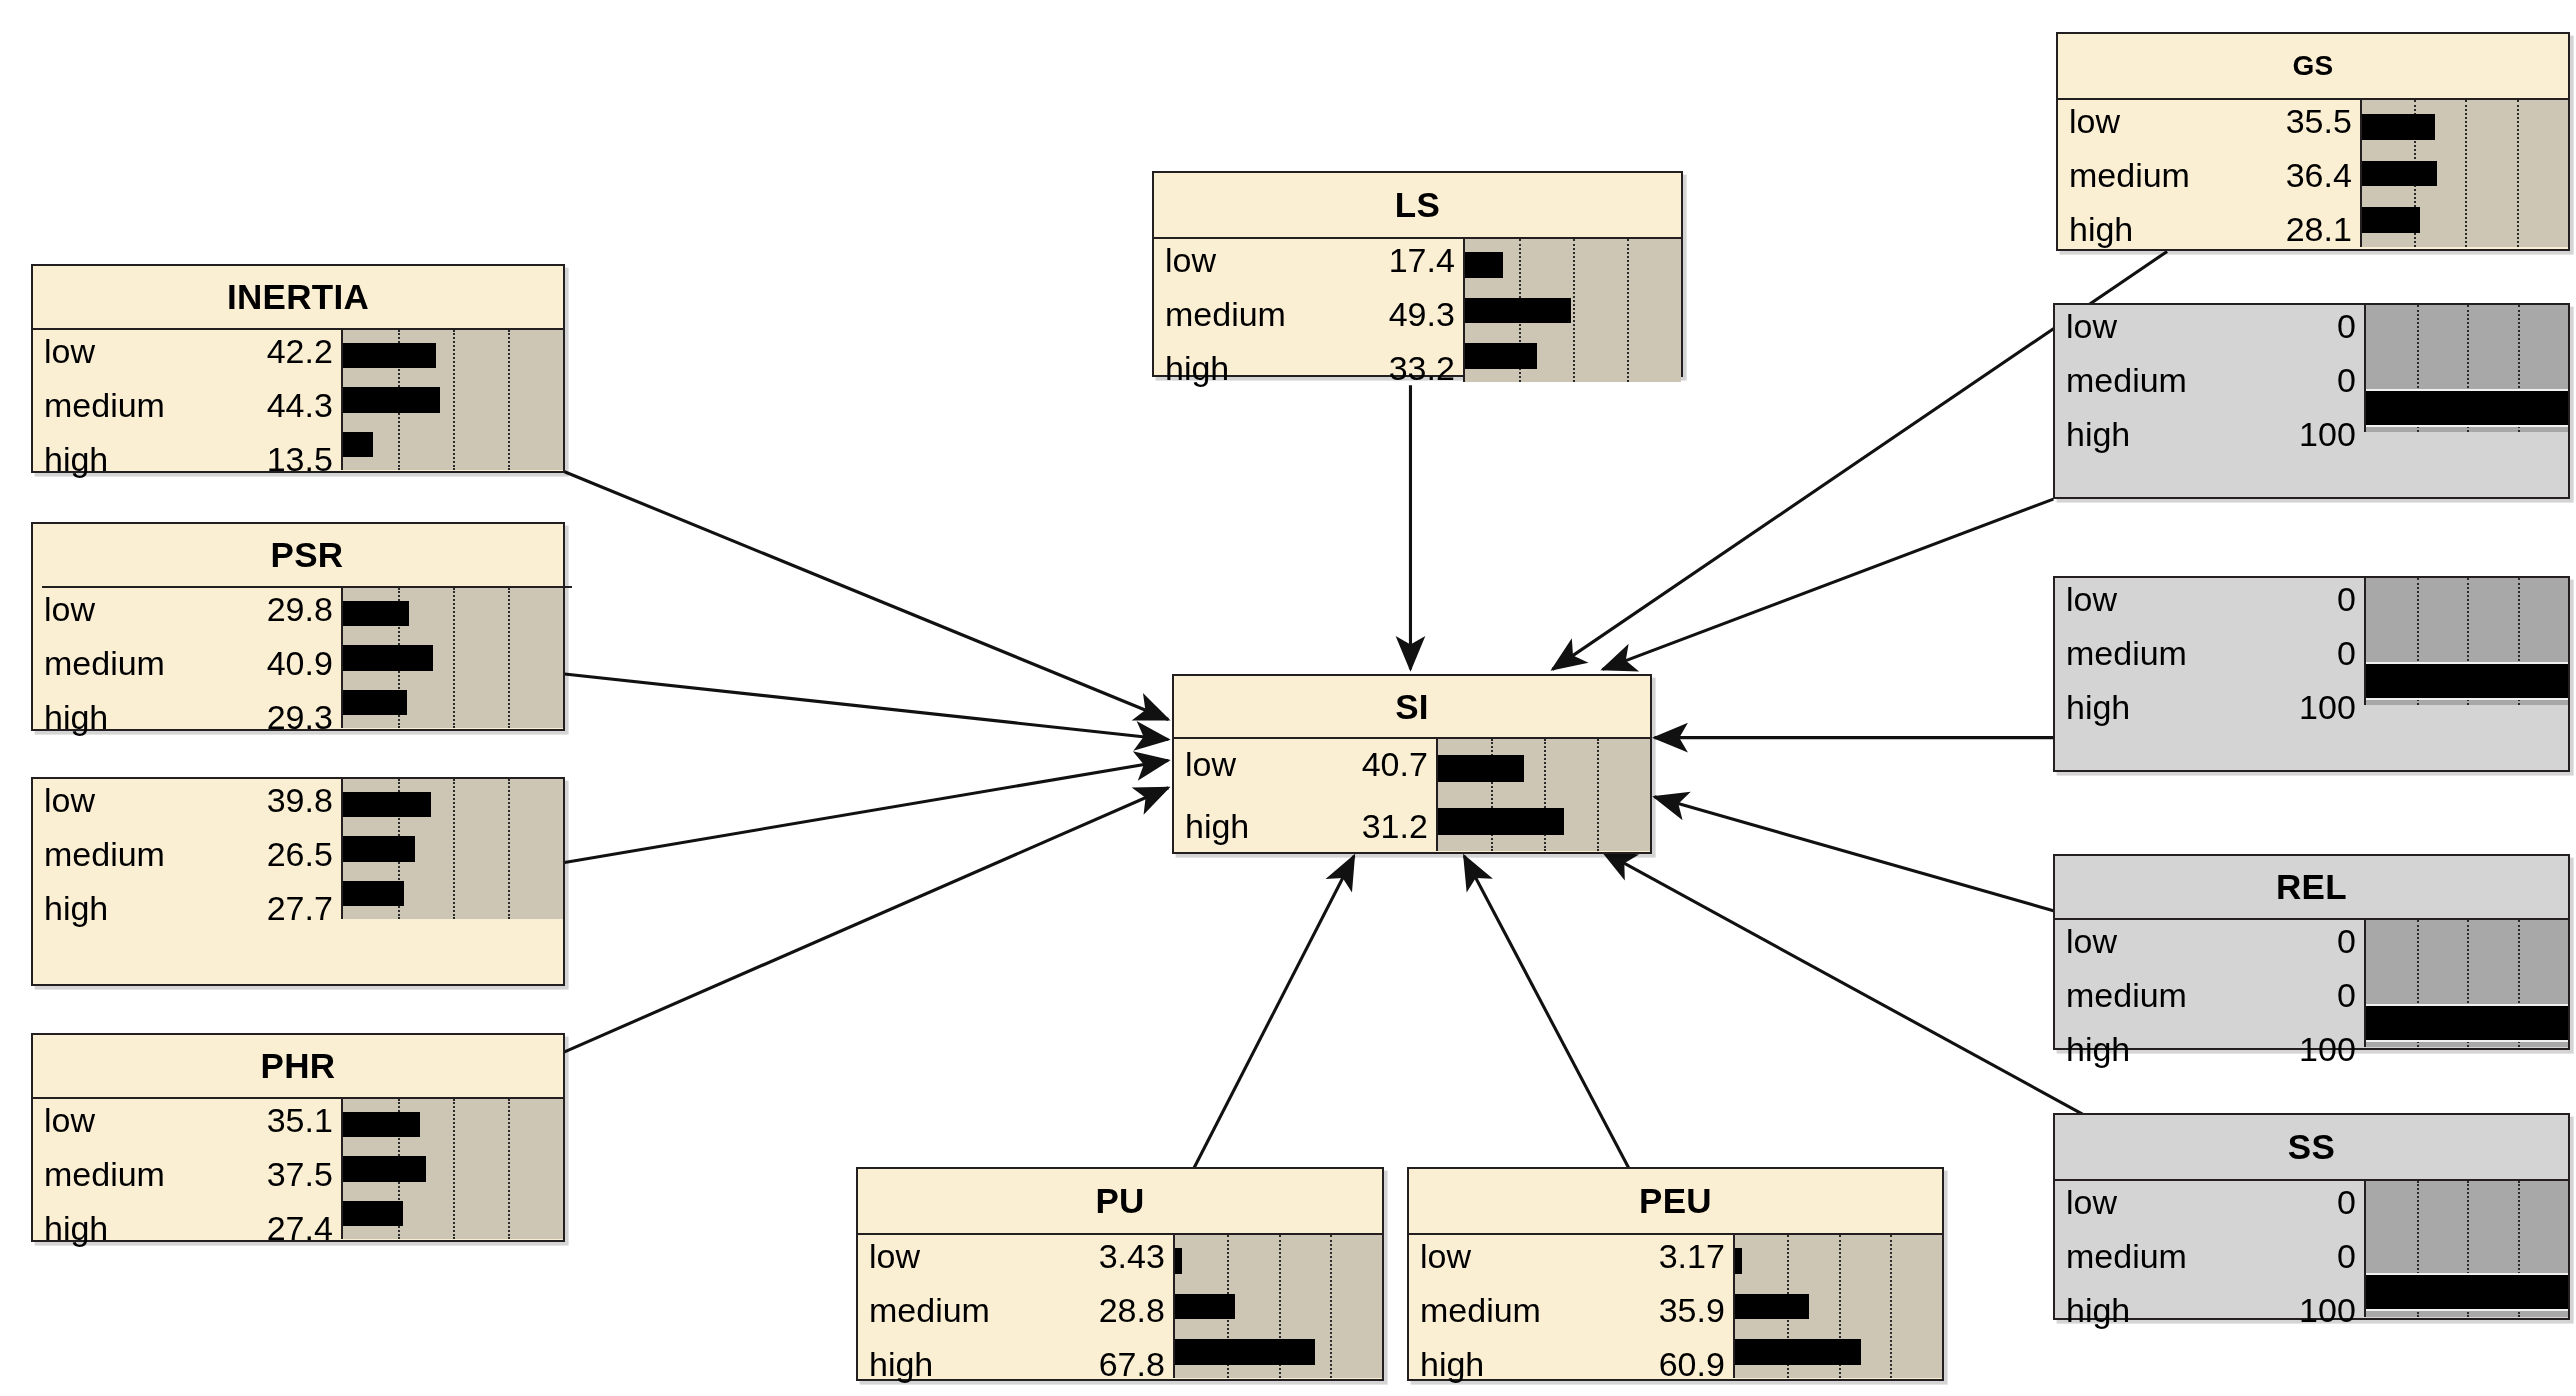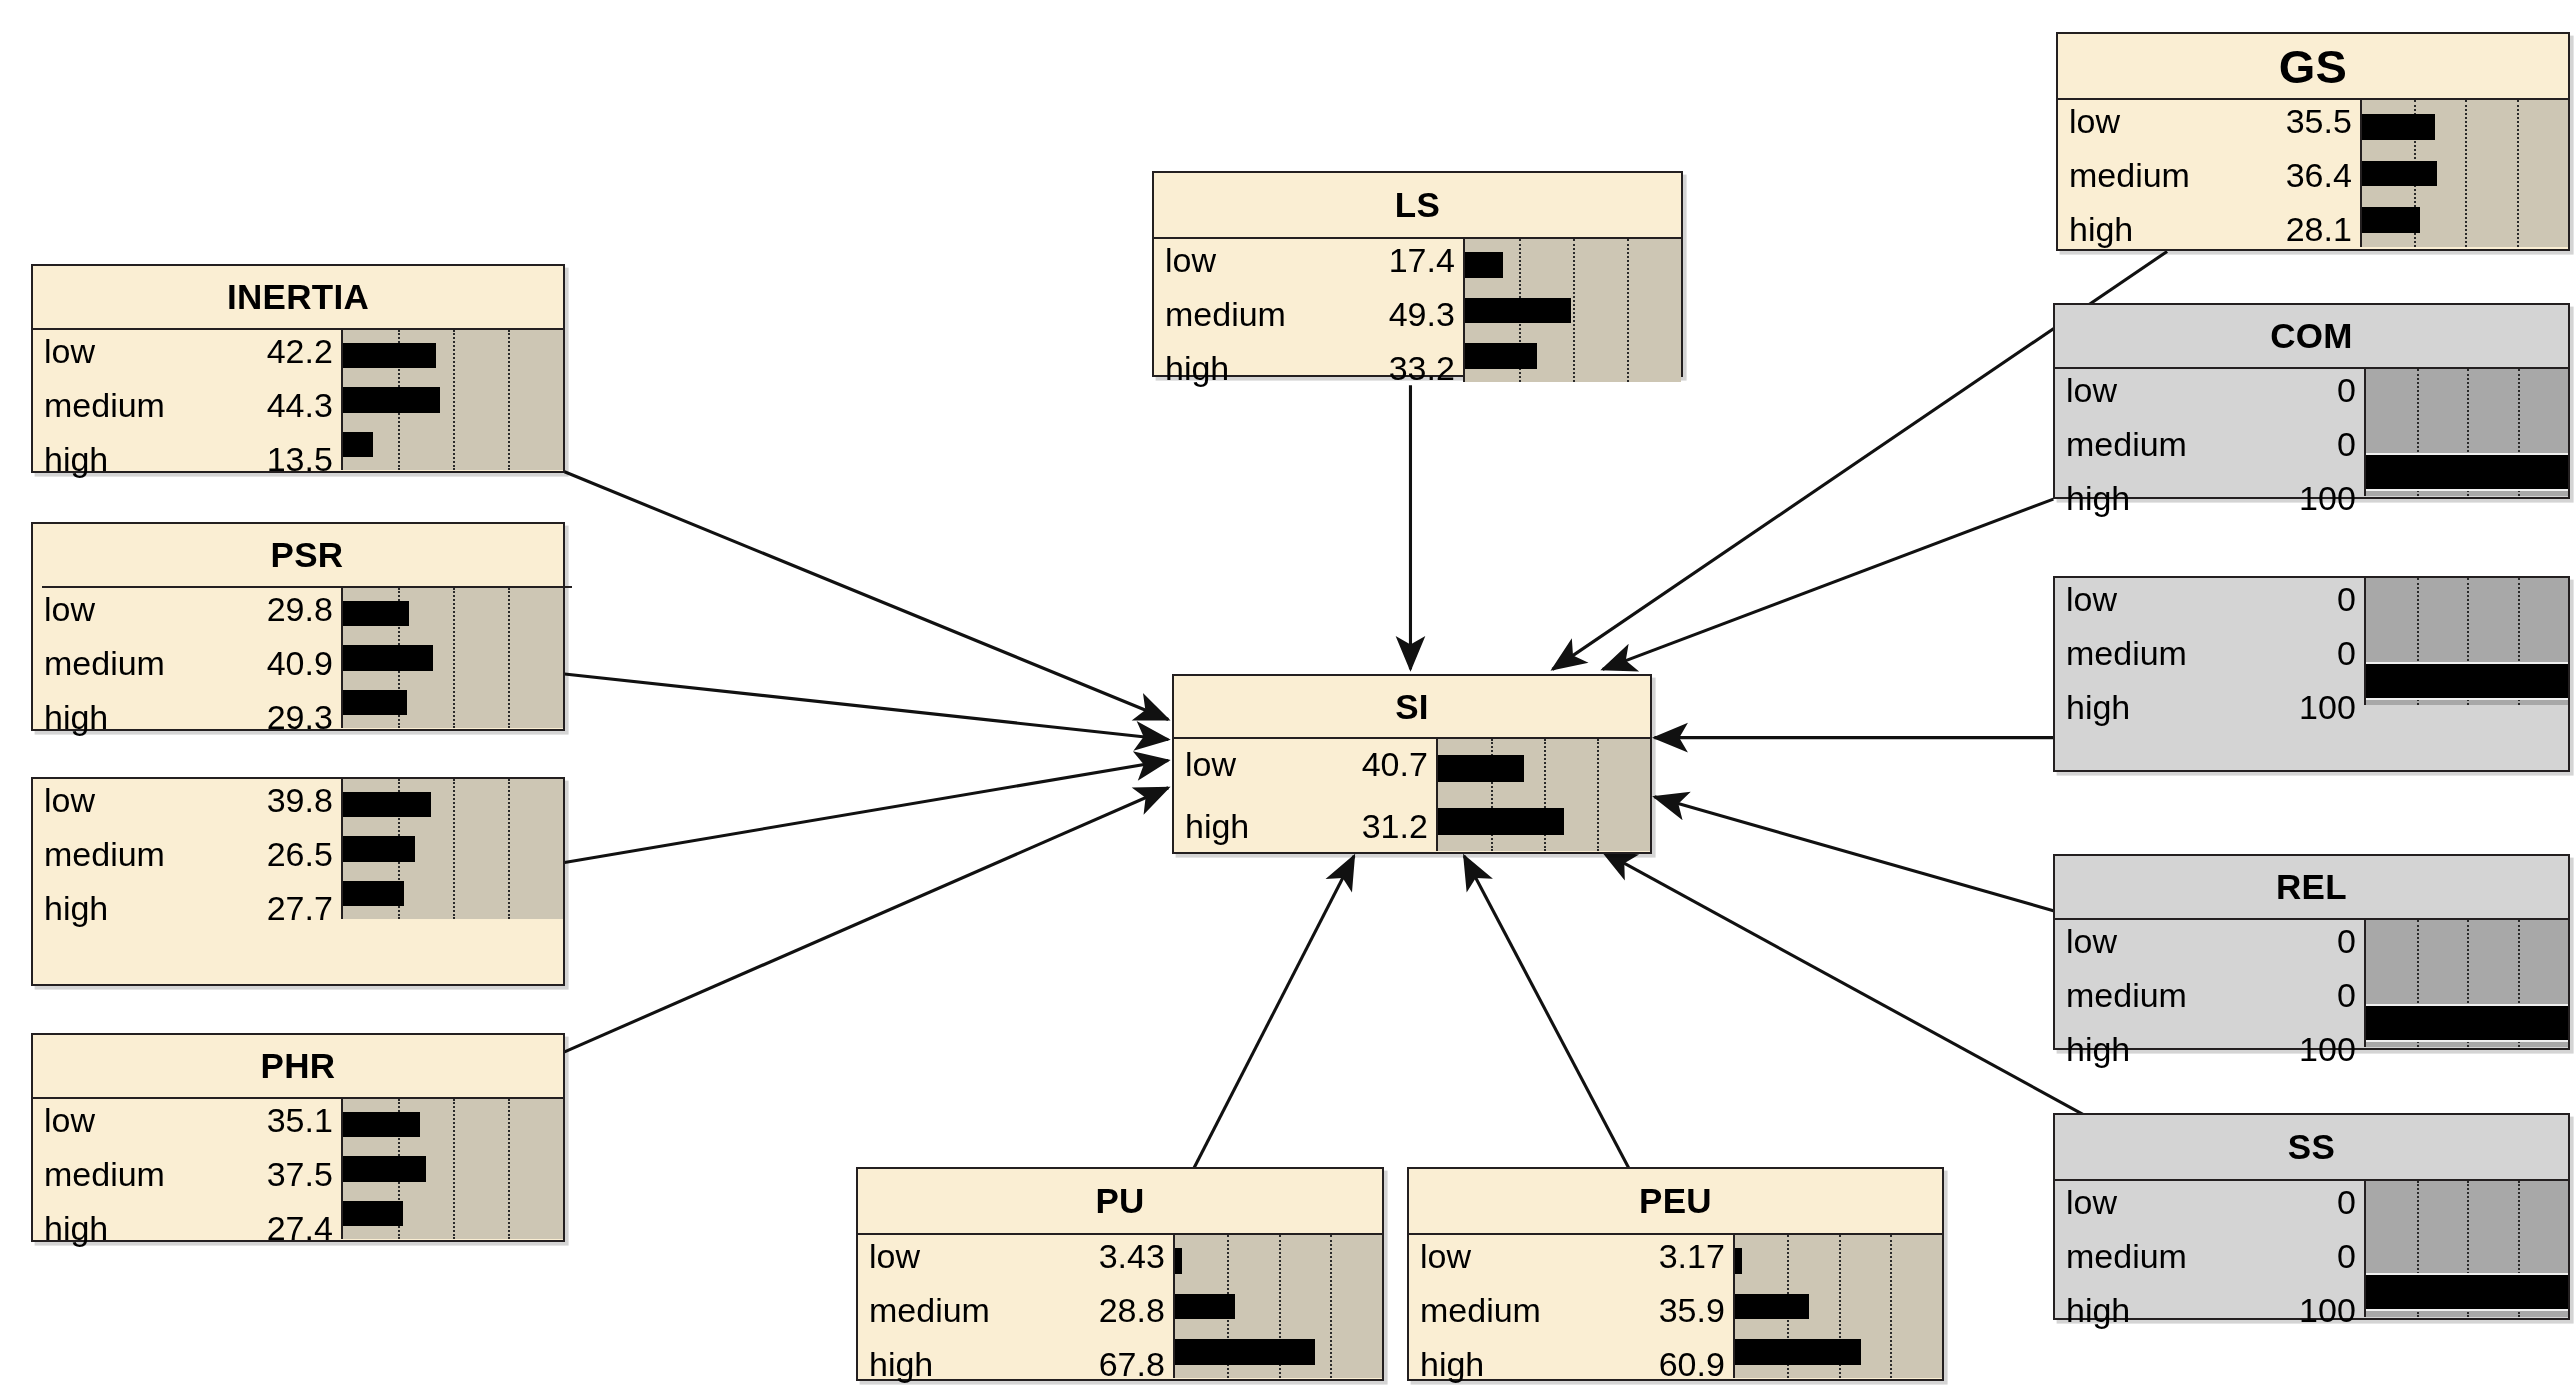--- a/index.html
+++ b/index.html
@@ -312,21 +312,21 @@
             <div class="bar" style="width: 49.3%; height: 25.5px;"></div>
           </div>
           <div class="bar-row" style="height: 42px;">
             <div class="bar" style="width: 33.2%; height: 25.5px;"></div>
           </div>
         </div>
     </div>
   </div>
 
   <div class="node" style="left:2056px; top:32px; width:514px; height:219px;">
-    <div class="node-title" style="height:66px; font-size:47px;">GS</div>
+    <div class="node-title" style="height:66px; font-size:28px;">GS</div>
     <div class="node-body" style="height:147px;">
       <div class="states" style="width:304px;">
         <div class="state-row" style="font-size:34px;height:44px;">
           <span class="state-label">low</span>
           <span class="state-value">35.5</span>
         </div>
         <div class="state-row" style="font-size:34px;height:44px;">
           <span class="state-label">medium</span>
           <span class="state-value">36.4</span>
         </div>
@@ -346,21 +346,20 @@
             <div class="bar" style="width: 36.4%; height: 25.5px;"></div>
           </div>
           <div class="bar-row" style="height: 42px;">
             <div class="bar" style="width: 28.1%; height: 25.5px;"></div>
           </div>
         </div>
     </div>
   </div>
 
   <div class="node evidence" style="left:2053px; top:303px; width:517px; height:196px;">
-    <div class="node-title" style="height:64px; font-size:35px;">COM</div>
     <div class="node-body" style="height:127px;">
       <div class="states" style="width:311px;">
         <div class="state-row" style="font-size:34px;height:38px;">
           <span class="state-label">low</span>
           <span class="state-value">0</span>
         </div>
         <div class="state-row" style="font-size:34px;height:38px;">
           <span class="state-label">medium</span>
           <span class="state-value">0</span>
         </div>

